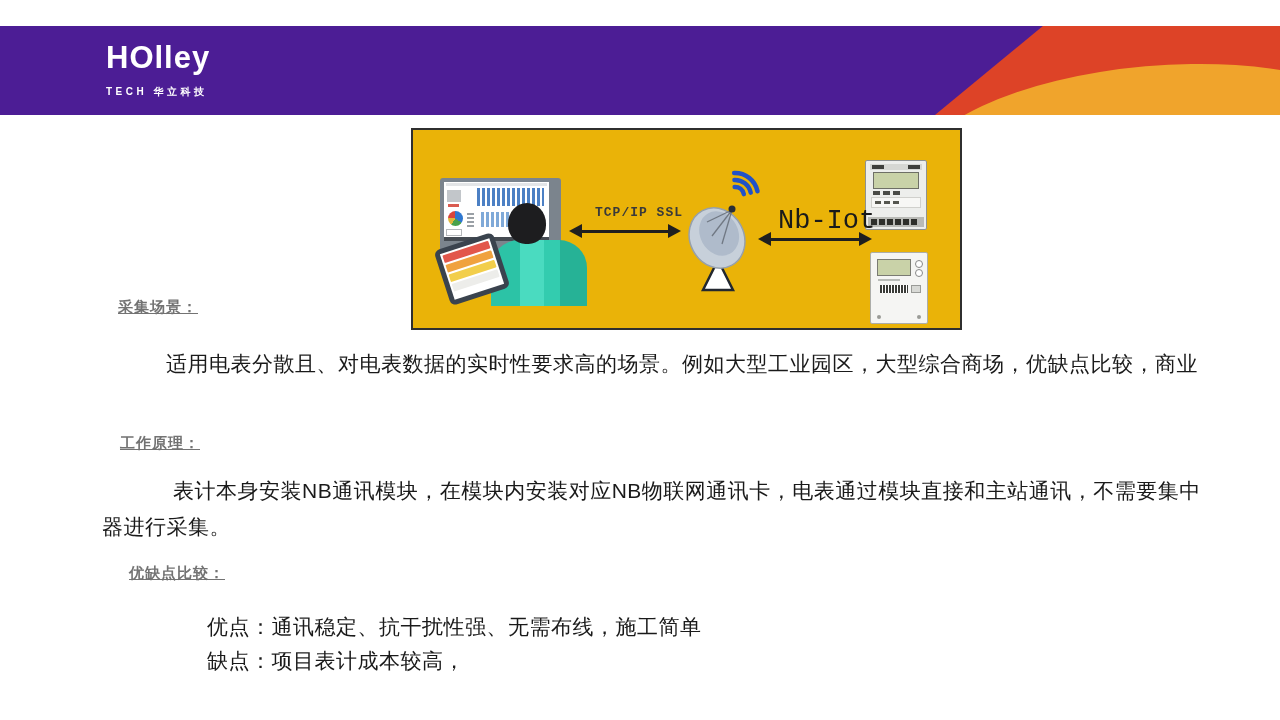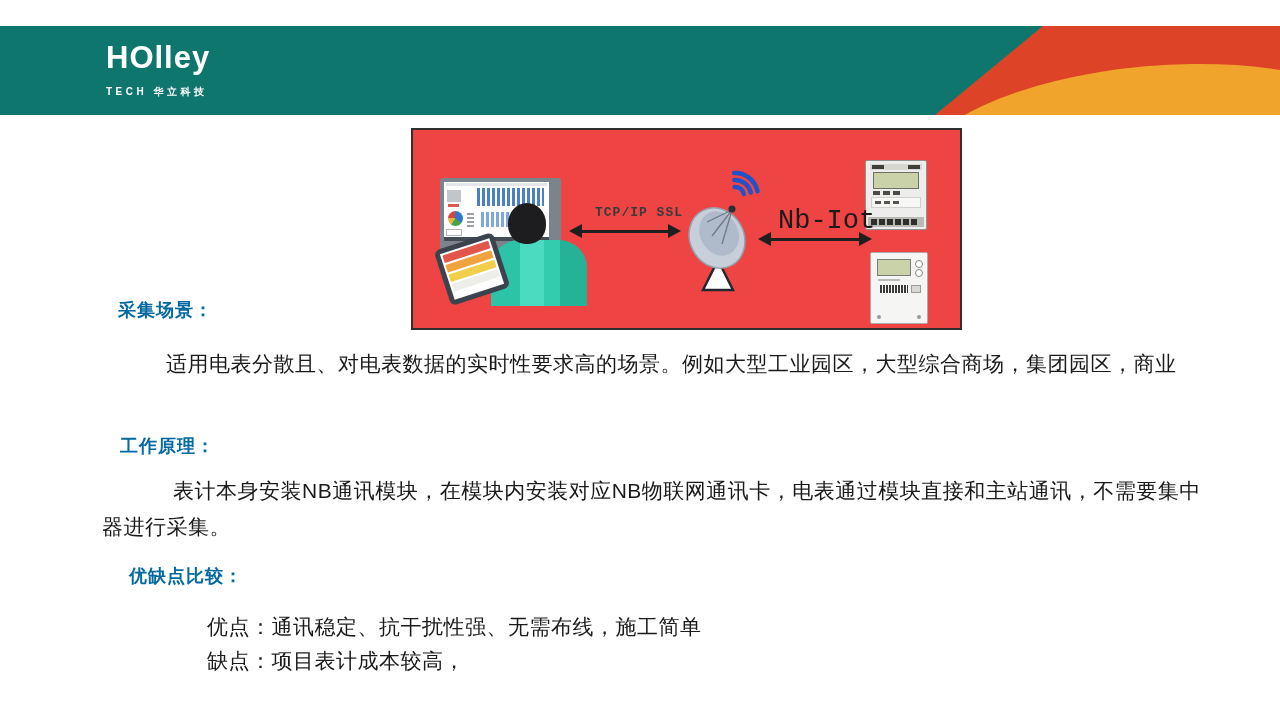--- a/index.html
+++ b/index.html
@@ -1,34 +1,34 @@
 <!DOCTYPE html>
 <html><head>
 <meta charset="utf-8">
 <style>
   html,body{margin:0;padding:0;background:#fff;}
   .slide{position:relative;width:1280px;height:720px;background:#ffffff;overflow:hidden;
          font-family:"Liberation Sans",sans-serif;}
 
   
-  .header-bar{position:absolute;left:0;top:26px;width:1280px;height:89px;background:#0f766e;overflow:hidden;}
+  .header-bar{position:absolute;left:0;top:26px;width:1280px;height:89px;background:#4c1d95;overflow:hidden;}
   .deco-red{position:absolute;left:900px;top:0;width:380px;height:89px;background:#DD4327;
             clip-path:polygon(37.6% 0,100% 0,100% 100%,9.2% 100%);z-index:1;}
   .deco-orange{position:absolute;left:918px;top:40px;width:470px;height:172px;background:#F0A42C;
             border-radius:50%;transform:rotate(-5deg);z-index:2;}
   .deco-teal{position:absolute;left:1082px;top:98px;width:420px;height:140px;background:#4FAE9D;
             border-radius:50%;transform:rotate(-4deg);z-index:3;}
   .logo{position:absolute;left:106px;top:16px;z-index:5;color:#fff;}
   .logo-brand{font-size:31px;font-weight:bold;letter-spacing:1px;line-height:32px;}
   .logo-sub{font-size:10px;font-weight:bold;letter-spacing:3.5px;margin-top:11px;white-space:nowrap;}
   .page-title{position:absolute;left:292px;top:29px;z-index:5;color:#fff;font-size:32px;
             font-weight:bold;letter-spacing:3px;}
 
   
-  .diagram-box{position:absolute;left:411px;top:128px;width:551px;height:202px;background:#ef4444;
+  .diagram-box{position:absolute;left:411px;top:128px;width:551px;height:202px;background:#eab308;
             border:2px solid #2f2f2f;box-sizing:border-box;}
 
   
   .monitor{position:absolute;left:27px;top:48px;width:113px;height:68px;background:#7B848D;
            border-radius:3px;padding:4px 4px 9px 4px;box-sizing:content-box;z-index:1;}
   .m-screen{position:relative;width:105px;height:59px;background:#fff;overflow:hidden;}
   .m-menubar{position:absolute;left:2px;top:1px;right:2px;height:3px;background:#E3E5E7;}
   .m-panel{position:absolute;left:3px;top:8px;width:14px;height:12px;background:#C2C6CA;}
   .m-red{position:absolute;left:4px;top:22px;width:11px;height:3px;background:#D95B50;}
   .m-pie{position:absolute;left:4px;top:29px;width:15px;height:15px;border-radius:50%;
@@ -89,21 +89,21 @@
   .m2-c1,.m2-c2{position:absolute;width:6px;height:6px;border:1px solid #888;border-radius:50%;background:#fff;}
   .m2-c1{left:44px;top:7px;} .m2-c2{left:44px;top:16px;}
   .m2-line{position:absolute;left:7px;top:26px;width:22px;height:2px;background:#B9BCB8;}
   .m2-bar{position:absolute;left:9px;top:32px;width:28px;height:8px;
           background:repeating-linear-gradient(90deg,#3A3B37 0 1.5px,#fff 1.5px 3px);}
   .m2-btn{position:absolute;left:40px;top:32px;width:8px;height:6px;background:#D8D9D5;border:1px solid #9a9b97;}
   .m2-s1,.m2-s2{position:absolute;bottom:4px;width:4px;height:4px;border-radius:50%;background:#9A9B97;}
   .m2-s1{left:6px;} .m2-s2{right:6px;}
 
   
-  .sec-heading{position:absolute;color:#0369a1;font-size:18px;font-weight:bold;letter-spacing:1px;white-space:nowrap;}
+  .sec-heading{position:absolute;color:#737373;font-size:15px;font-weight:bold;letter-spacing:1px;white-space:nowrap;text-decoration:underline;}
   .body-line{position:absolute;color:#1A1A1A;font-size:21px;letter-spacing:0.5px;white-space:nowrap;}
   .h-1{left:118px;top:298px;} .p1-l1{left:166px;top:350px;} .p1-l2{left:102px;top:388px;}
   .h-2{left:120px;top:434px;} .p2-l1{left:173px;top:477px;} .p2-l2{left:102px;top:513px;}
   .h-3{left:104px;top:564px;margin-left:25px;} .p3-l1{left:207px;top:613px;} .p3-l2{left:207px;top:647px;}
 </style>
 </head>
 <body>
 
 <div class="slide">
 
@@ -212,21 +212,21 @@
       <div class="m2-c2"></div>
       <div class="m2-line"></div>
       <div class="m2-bar"></div>
       <div class="m2-btn"></div>
       <div class="m2-s1"></div>
       <div class="m2-s2"></div>
     </div>
   </div>
 
   <div class="sec-heading h-1">采集场景：</div>
-  <div class="body-line p1-l1">适用电表分散且、对电表数据的实时性要求高的场景。例如大型工业园区，大型综合商场，集团园区，商业</div>
+  <div class="body-line p1-l1">适用电表分散且、对电表数据的实时性要求高的场景。例如大型工业园区，大型综合商场，优缺点比较，商业</div>
 
   <div class="sec-heading h-2">工作原理：</div>
   <div class="body-line p2-l1">表计本身安装NB通讯模块，在模块内安装对应NB物联网通讯卡，电表通过模块直接和主站通讯，不需要集中</div>
   <div class="body-line p2-l2">器进行采集。</div>
 
   <div class="sec-heading h-3">优缺点比较：</div>
   <div class="body-line p3-l2">缺点：项目表计成本较高，</div>
   <div class="body-line p3-l1">优点：通讯稳定、抗干扰性强、无需布线，施工简单</div>
 
 </div>

